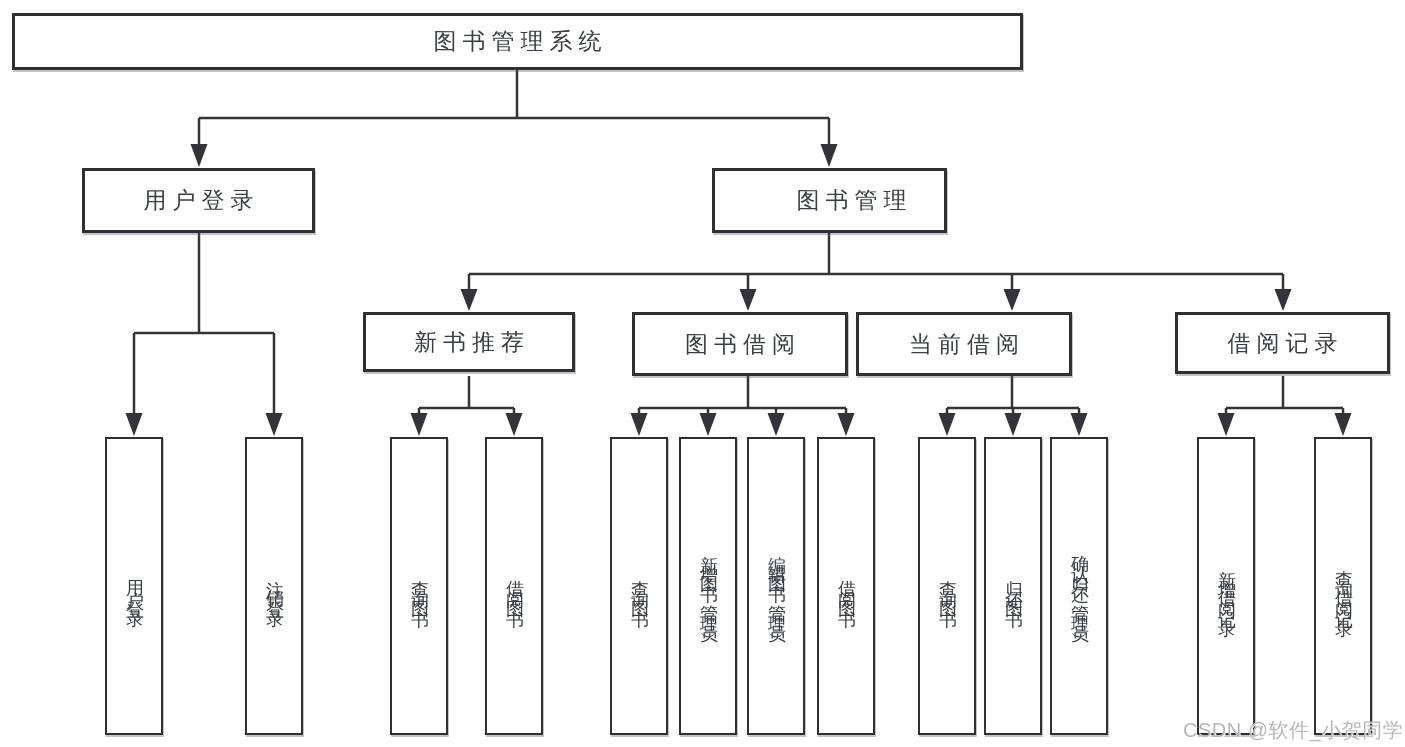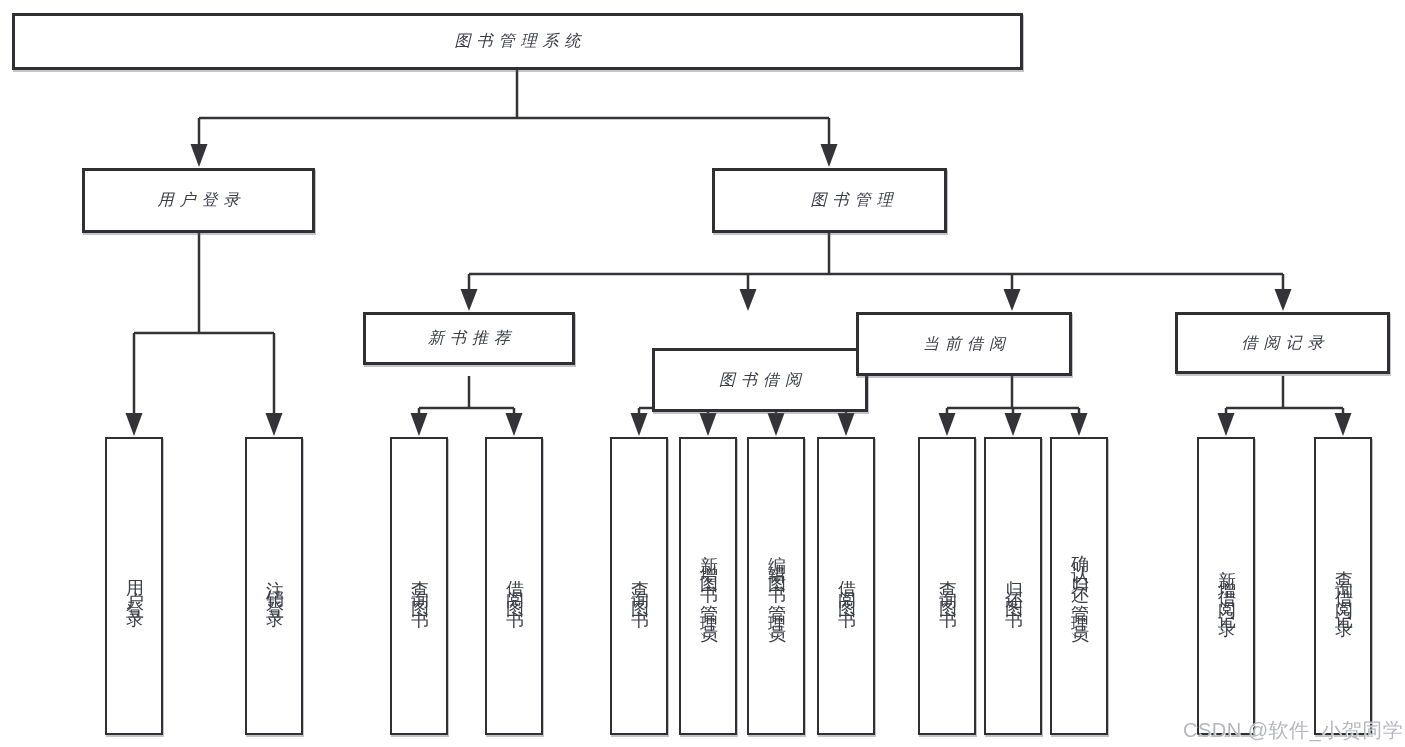--- a/index.html
+++ b/index.html
@@ -7,21 +7,21 @@
     position:relative;width:1405px;height:747px;background:#ffffff;overflow:hidden;
     font-family:"Liberation Sans","DejaVu Sans",sans-serif;
   }
   .wires{position:absolute;left:0;top:0;z-index:1;}
   .box{
     position:absolute;box-sizing:border-box;background:#ffffff;
     border:3px solid #2f2f34;color:#3a3d44;z-index:2;
     display:flex;align-items:center;justify-content:center;
     box-shadow:1px 2px 0 rgba(90,90,100,0.35);
   }
-  .h-box{font-size:16px;letter-spacing:6px;text-indent:6px;white-space:nowrap;font-style:italic;}
+  .h-box{font-size:23px;letter-spacing:6px;text-indent:6px;white-space:nowrap;}
   .leaf{border-width:2.5px;}
   .leaf .vtext{
     writing-mode:vertical-rl;text-orientation:mixed;
     font-size:18px;letter-spacing:10px;line-height:1.1;
   }
   .watermark{
     position:absolute;z-index:3;font-size:20px;letter-spacing:0.5px;
     color:#b5b7bd;text-shadow:1px 1px 0 rgba(255,255,255,0.85);
     white-space:nowrap;
   }
@@ -66,22 +66,22 @@
       <path d="M1217.5 413 L1234.5 413 L1226 436 Z"></path>
       <path d="M1334.5 413 L1351.5 413 L1343 436 Z"></path>
     </g>
   </svg>
 
   <div class="box h-box" style="left:12px;top:13px;width:1011px;height:57px;">图书管理系统</div>
 
   <div class="box h-box" style="left:82px;top:168px;width:233px;height:65px;">用户登录</div>
   <div class="box h-box" style="left:712px;top:168px;width:235px;height:65px;padding-left:44px;">图书管理</div>
 
-  <div class="box h-box" style="left:363px;top:312px;width:212px;height:53px;">新书推荐</div>
-  <div class="box h-box" style="left:652px;top:312px;width:216px;height:64px;margin-top:36px;">图书借阅</div>
+  <div class="box h-box" style="left:363px;top:312px;width:212px;height:60px;">新书推荐</div>
+  <div class="box h-box" style="left:632px;top:312px;width:216px;height:64px;">图书借阅</div>
   <div class="box h-box" style="left:856px;top:312px;width:216px;height:64px;">当前借阅</div>
   <div class="box h-box" style="left:1175px;top:312px;width:215px;height:62px;">借阅记录</div>
 
   <div class="box leaf" style="left:105px;top:437px;width:58px;height:298px;">
     <span class="vtext">用户登录</span>
   </div>
   <div class="box leaf" style="left:245px;top:437px;width:58px;height:298px;">
     <span class="vtext">注销登录</span>
   </div>
   <div class="box leaf" style="left:390px;top:437px;width:58px;height:298px;">

